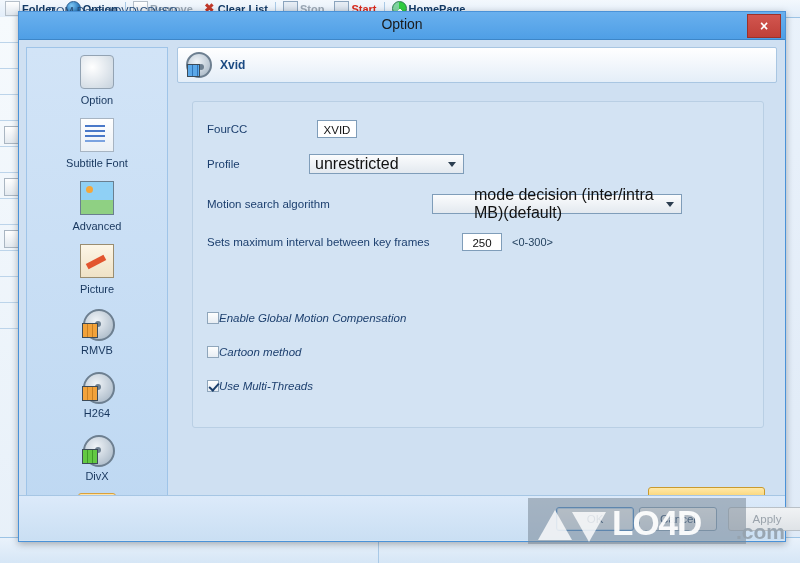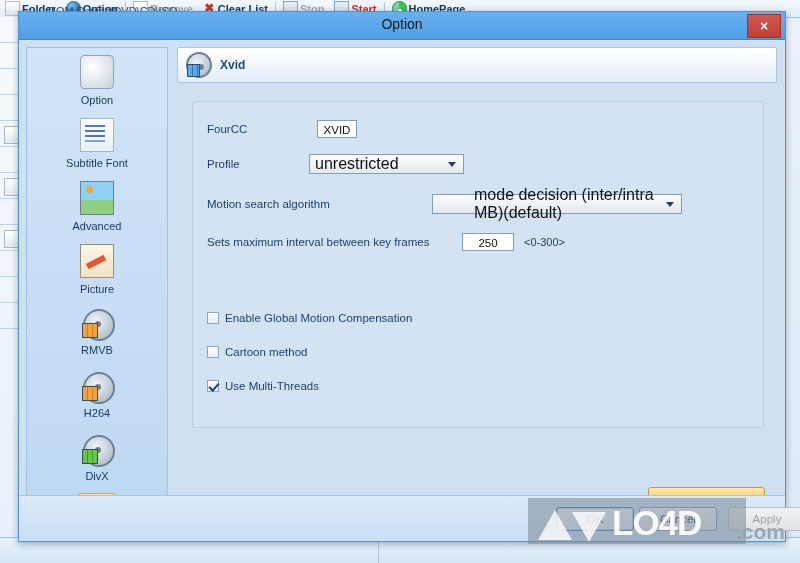--- a/index.html
+++ b/index.html
@@ -136,21 +136,21 @@
     font-size:11.5px;color:#111;text-align:center;box-sizing:border-box;
   }
   .fcombo{
     background:linear-gradient(#fbfcfd,#e3e9ef);border:1px solid #7f9db9;height:20px;
     font-size:16px;color:#111;box-sizing:border-box;position:relative;
     display:flex;align-items:center;padding-left:5px;cursor:pointer;
   }
   .fcombo .arrow{position:absolute;right:7px;top:7px;width:0;height:0;
     border-left:4px solid transparent;border-right:4px solid transparent;border-top:5px solid #2c3e50;}
   .hint{font-size:11px;color:#24425f;margin-left:10px;}
-  .chkrow{position:absolute;display:flex;align-items:center;gap:6px;cursor:pointer;}
+  .chkrow{position:absolute;display:flex;align-items:center;gap:0;cursor:pointer;font-style:italic;}
   .chkbox{width:12px;height:12px;background:linear-gradient(#fdfefe,#e7edf3);
     border:1px solid #8fa6bb;box-sizing:border-box;position:relative;flex:none;}
   .chkbox.on:after{content:"";position:absolute;left:3px;top:0px;width:4px;height:8px;
     border:solid #1b3f6b;border-width:0 2px 2px 0;transform:rotate(42deg);}
   .chklbl{font-size:11.5px;color:#1c3f6e;}
   #btn-default{
     position:absolute;right:12px;top:440px;width:115px;height:24px;
     background:linear-gradient(#ffe9a8,#f7cb63 52%,#f0b93f);
     border:1px solid #c99a2f;border-radius:3px;
     font-size:11.5px;color:#1c3f6e;line-height:24px;text-align:center;cursor:pointer;
@@ -359,21 +359,21 @@
         <div class="frow" style="left:14px;top:92px;">
           <span class="flabel" style="width:225px;">Motion search algorithm</span>
           <span class="fcombo" style="width:250px;padding-left:41px;">
             <span>mode decision (inter/intra MB)(default)</span>
             <span class="arrow"></span>
           </span>
         </div>
 
         <div class="frow" style="left:14px;top:131px;">
           <span class="flabel" style="width:255px;">Sets maximum interval between key frames</span>
-          <span class="ftext" style="width:52px;">250</span>
+          <span class="ftext" style="width:40px;">250</span>
           <span class="hint">&lt;0-300&gt;</span>
         </div>
 
 
         <div class="chkrow" style="left:14px;top:210px;">
           <span class="chkbox"></span>
           <span class="chklbl">Enable Global Motion Compensation</span>
         </div>
 
         <div class="chkrow" style="left:14px;top:244px;">

